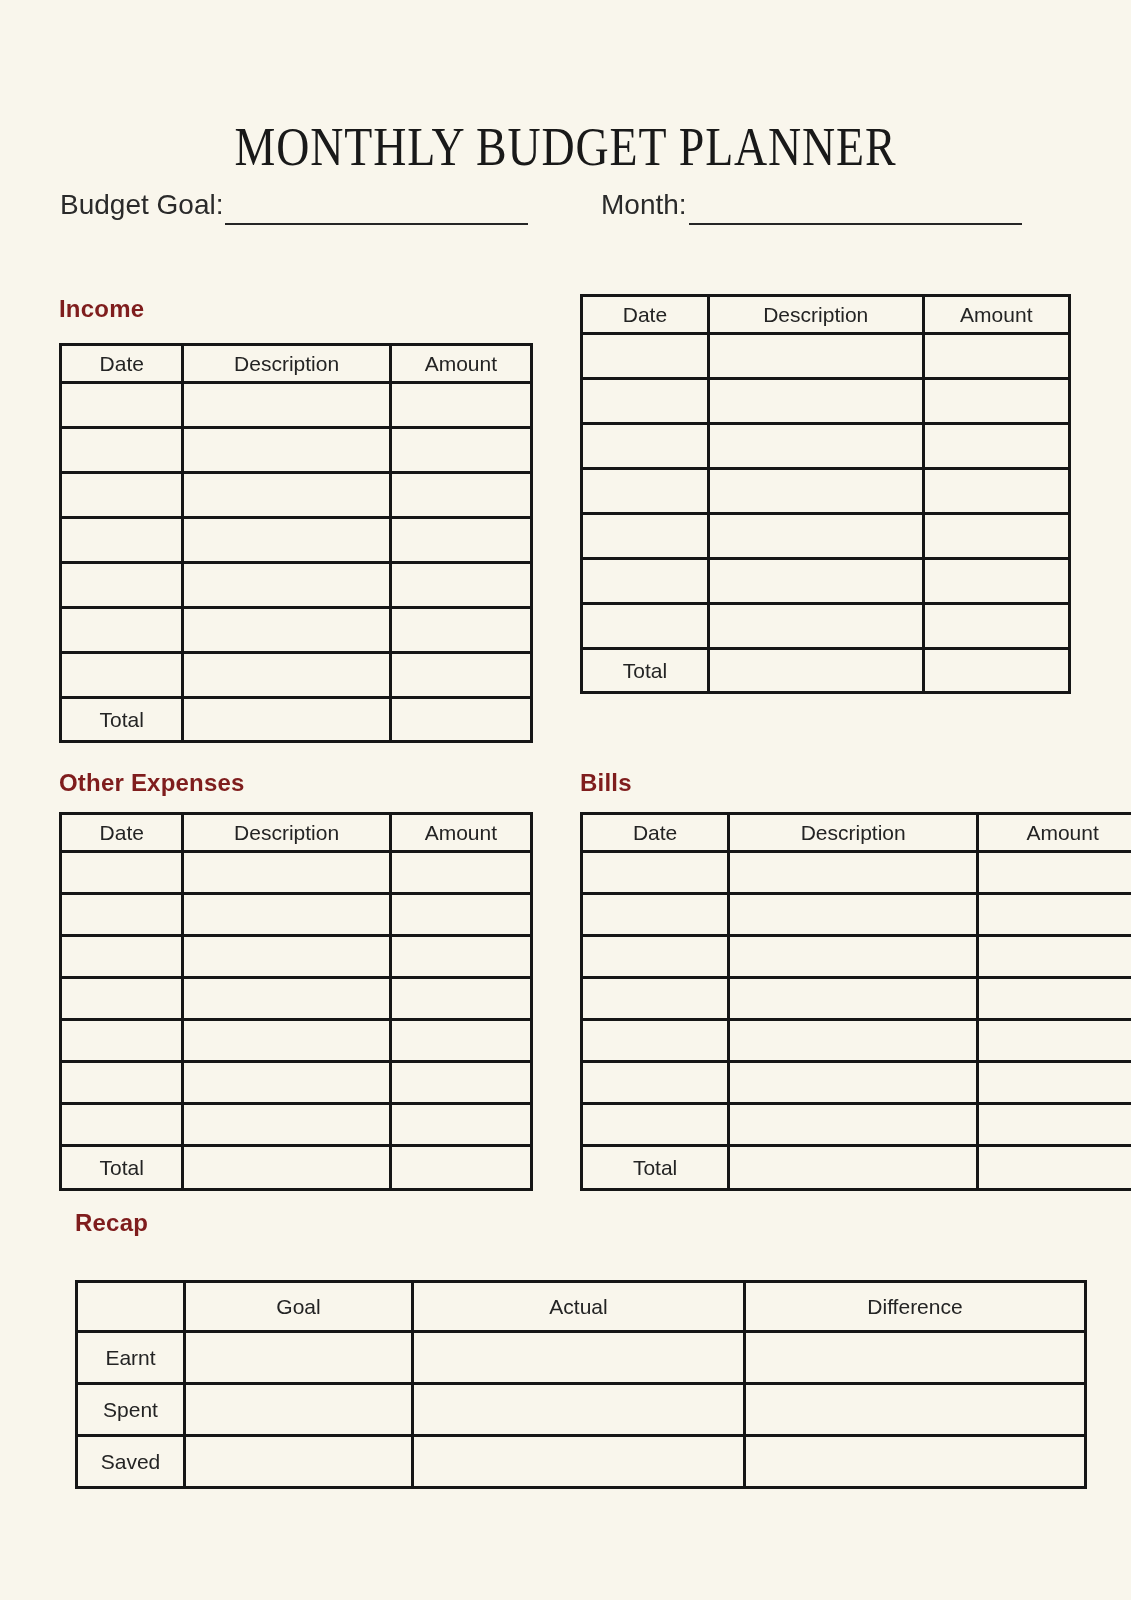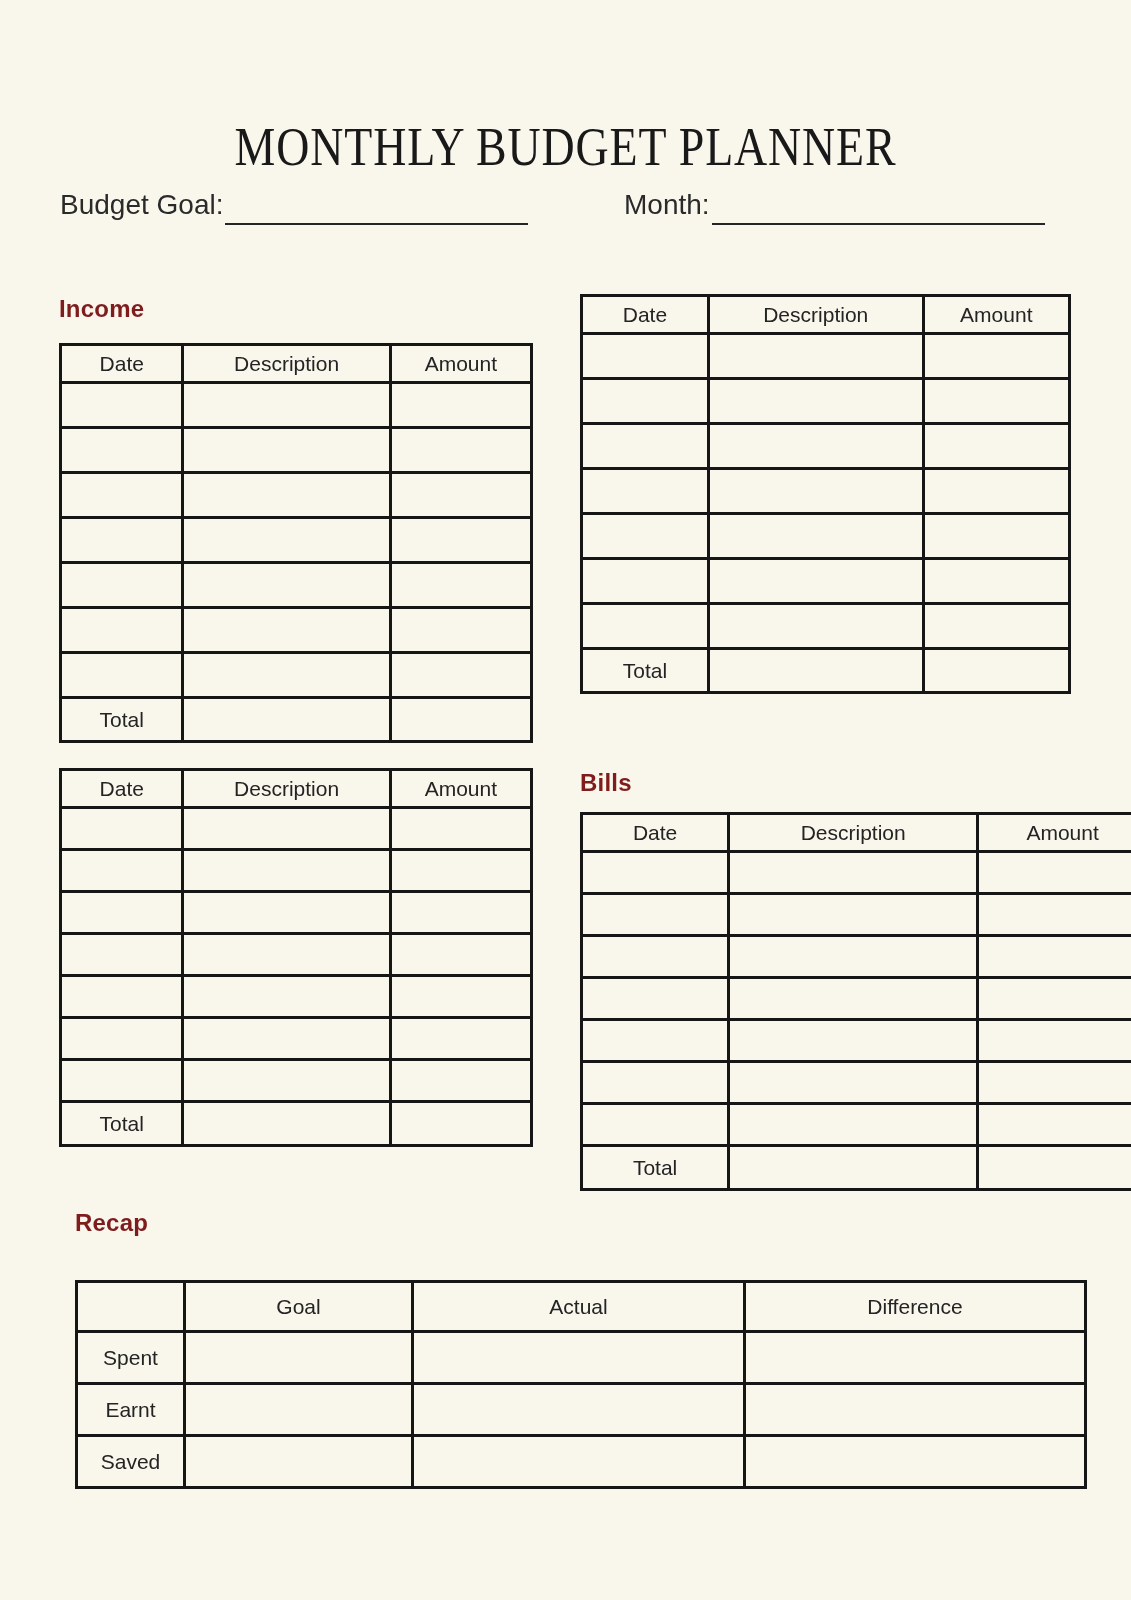--- a/index.html
+++ b/index.html
@@ -26,21 +26,21 @@
 
   
   .fields {
     position:absolute; top:185px; left:60px; width:1011px;
     display:flex; font-size:28px; color:#2a2a2a;gap:19px;
   }
   .field { display:flex; align-items:flex-end; height:40px; }
   .field .flabel { white-space:nowrap; line-height:1.15; padding-bottom:4px; }
   .field .line { flex:1; border-bottom:2px solid #262626; height:100%; margin-left:2px; }
   .field.goal { width:468px; }
-  .field.month { width:421px; margin-left:77px; }
+  .field.month { width:421px; margin-left:54px; }
 
   
   .sec { position:absolute; }
   .sec h2 {
     margin:0; font-weight:700; font-size:24px; line-height:30px;
     color:#7f1d1d; letter-spacing:0.2px;
     font-family:"Liberation Sans", sans-serif;
   }
   .sec-income { left:59px;  top:294px;  width:474px; }
   .sec-fixed  { left:580px; top:294px;  width:491px; }
@@ -202,20 +202,21 @@
         <tr>
           <td>Total</td>
           <td></td>
           <td></td>
         </tr>
       </tfoot>
     </table>
   </section>
 
   <section class="sec sec-other">
+    <h2>Other Expenses</h2>
     <table class="ledger t2">
       <colgroup>
           <col style="width:26%">
           <col style="width:44%">
           <col style="width:30%">
         </colgroup>
       <thead>
         <tr>
           <th>Date</th>
           <th>Description</th>
@@ -343,32 +344,32 @@
       <thead>
         <tr>
           <th></th>
           <th>Goal</th>
           <th>Actual</th>
           <th>Difference</th>
         </tr>
       </thead>
       <tbody>
         <tr>
+          <td>Earnt</td>
+          <td></td>
+          <td></td>
+          <td></td>
+        </tr>
+        <tr>
           <td>Spent</td>
           <td></td>
           <td></td>
           <td></td>
         </tr>
         <tr>
-          <td>Earnt</td>
-          <td></td>
-          <td></td>
-          <td></td>
-        </tr>
-        <tr>
           <td>Saved</td>
           <td></td>
           <td></td>
           <td></td>
         </tr>
       </tbody>
     </table>
   </section>
 
 </div>

